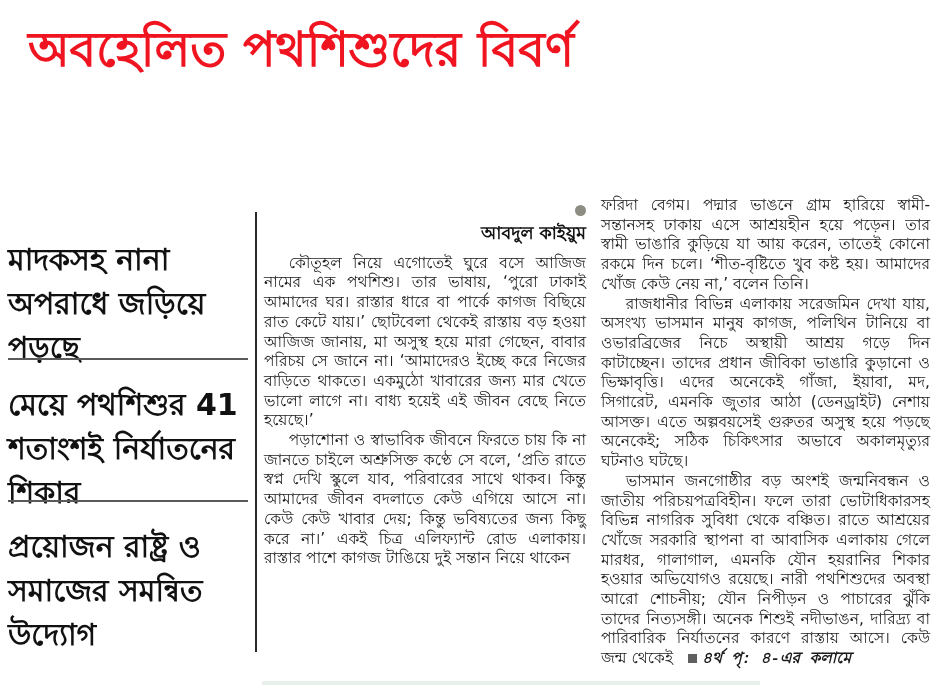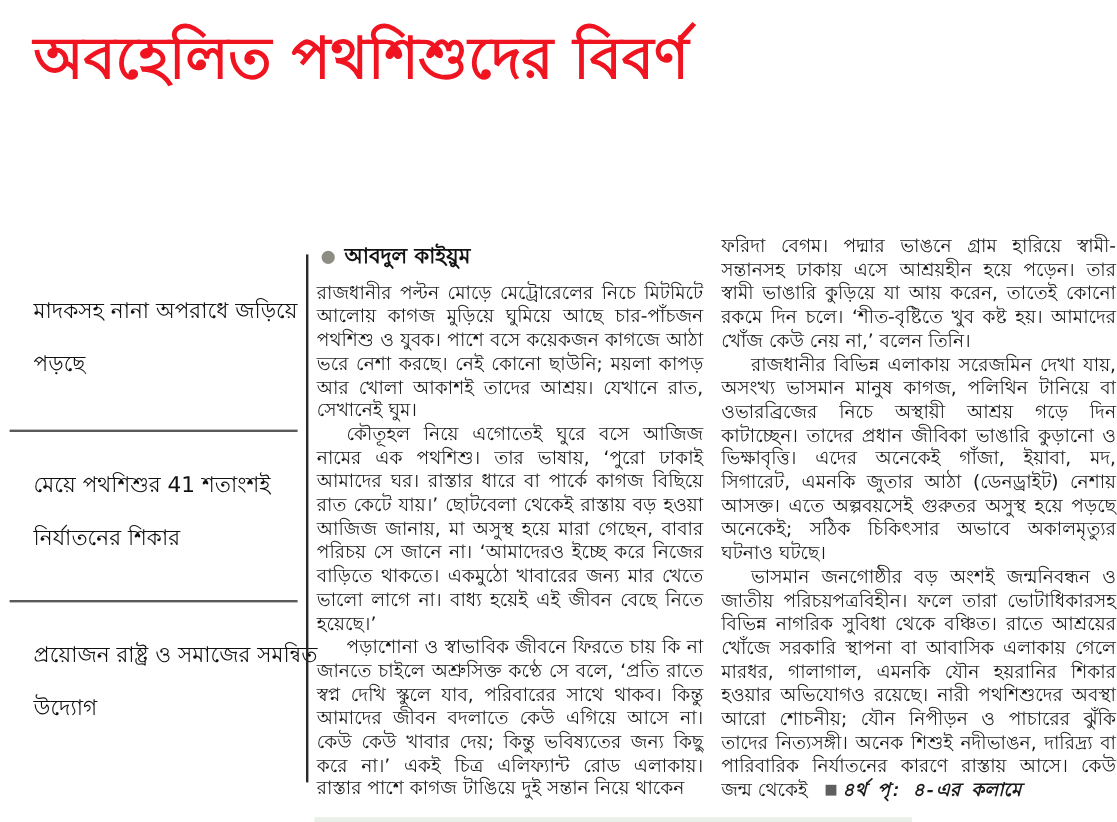--- a/index.html
+++ b/index.html
@@ -34,24 +34,23 @@
     position: absolute;
     left: 8px;
     top: 230px;
     width: 246px;
   }
   .sidebar-item {
     position: absolute;
     left: 0;
     width: 246px;
     color: #111111;
-    font-weight: normal;
-    font-size: 18px;
+    font-weight: bold;
+    font-size: 30px;
     line-height: 44px;
-    margin-left: 20px;
   }
   .sidebar-item.i0 { top: 8px; }
   .sidebar-item.i1 { top: 153px; }
   .sidebar-item.i2 { top: 295px; }
   .sidebar-rule {
     position: absolute;
     left: 0;
     width: 240px;
     height: 0;
     border-top: 2px solid #5a5a5a;
@@ -75,26 +74,27 @@
     color: #1b1b1b;
     font-size: 15.5px;
     line-height: 19.7px;
     text-align: justify;
   }
   .col1 { left: 264px; top: 203px; width: 322px; }
   .col2 { left: 601px; top: 196px; width: 329px; }
 
   .byline {
     display: flex;
-    align-items: center;
+    align-items: flex-end;
     gap: 8px;
     font-weight: bold;
     font-size: 17.5px;
     color: #121212;
     margin: 2px 0 10px 4px;
+    flex-direction: column;
   }
   .byline-bullet {
     width: 11px;
     height: 11px;
     border-radius: 50%;
     background: #8d8d84;
     display: inline-block;
     flex: 0 0 auto;
   }
 
@@ -142,21 +142,20 @@
   <div class="sidebar-item i2">প্রয়োজন রাষ্ট্র ও সমাজের সমন্বিত উদ্যোগ</div>
 </div>
 
 <div class="vrule"></div>
 
 <div class="col col1">
   <div class="byline">
     <span class="byline-bullet"></span>
     <span>আবদুল কাইয়ুম</span>
   </div>
-  <p class="para">রাজধানীর পল্টন মোড়ে মেট্রোরেলের নিচে মিটমিটে আলোয় কাগজ মুড়িয়ে ঘুমিয়ে আছে চার-পাঁচজন পথশিশু ও যুবক। পাশে বসে কয়েকজন কাগজে আঠা ভরে নেশা করছে। নেই কোনো ছাউনি; ময়লা কাপড় আর খোলা আকাশই তাদের আশ্রয়। যেখানে রাত, সেখানেই ঘুম।</p>
   <p class="para indent">কৌতূহল নিয়ে এগোতেই ঘুরে বসে আজিজ নামের এক পথশিশু। তার ভাষায়, ‘পুরো ঢাকাই আমাদের ঘর। রাস্তার ধারে বা পার্কে কাগজ বিছিয়ে রাত কেটে যায়।’ ছোটবেলা থেকেই রাস্তায় বড় হওয়া আজিজ জানায়, মা অসুস্থ হয়ে মারা গেছেন, বাবার পরিচয় সে জানে না। ‘আমাদেরও ইচ্ছে করে নিজের বাড়িতে থাকতে। একমুঠো খাবারের জন্য মার খেতে ভালো লাগে না। বাধ্য হয়েই এই জীবন বেছে নিতে হয়েছে।’</p>
   <p class="para indent">পড়াশোনা ও স্বাভাবিক জীবনে ফিরতে চায় কি না জানতে চাইলে অশ্রুসিক্ত কণ্ঠে সে বলে, ‘প্রতি রাতে স্বপ্ন দেখি স্কুলে যাব, পরিবারের সাথে থাকব। কিন্তু আমাদের জীবন বদলাতে কেউ এগিয়ে আসে না। কেউ কেউ খাবার দেয়; কিন্তু ভবিষ্যতের জন্য কিছু করে না।’ একই চিত্র এলিফ্যান্ট রোড এলাকায়। রাস্তার পাশে কাগজ টাঙিয়ে দুই সন্তান নিয়ে থাকেন</p>
 </div>
 
 <div class="col col2">
   <p class="para">ফরিদা বেগম। পদ্মার ভাঙনে গ্রাম হারিয়ে স্বামী-সন্তানসহ ঢাকায় এসে আশ্রয়হীন হয়ে পড়েন। তার স্বামী ভাঙারি কুড়িয়ে যা আয় করেন, তাতেই কোনো রকমে দিন চলে। ‘শীত-বৃষ্টিতে খুব কষ্ট হয়। আমাদের খোঁজ কেউ নেয় না,’ বলেন তিনি।</p>
   <p class="para indent">রাজধানীর বিভিন্ন এলাকায় সরেজমিন দেখা যায়, অসংখ্য ভাসমান মানুষ কাগজ, পলিথিন টানিয়ে বা ওভারব্রিজের নিচে অস্থায়ী আশ্রয় গড়ে দিন কাটাচ্ছেন। তাদের প্রধান জীবিকা ভাঙারি কুড়ানো ও ভিক্ষাবৃত্তি। এদের অনেকেই গাঁজা, ইয়াবা, মদ, সিগারেট, এমনকি জুতার আঠা (ডেনড্রাইট) নেশায় আসক্ত। এতে অল্পবয়সেই গুরুতর অসুস্থ হয়ে পড়ছে অনেকেই; সঠিক চিকিৎসার অভাবে অকালমৃত্যুর ঘটনাও ঘটছে।</p>
   <p class="para indent">
     <span>ভাসমান জনগোষ্ঠীর বড় অংশই জন্মনিবন্ধন ও জাতীয় পরিচয়পত্রবিহীন। ফলে তারা ভোটাধিকারসহ বিভিন্ন নাগরিক সুবিধা থেকে বঞ্চিত। রাতে আশ্রয়ের খোঁজে সরকারি স্থাপনা বা আবাসিক এলাকায় গেলে মারধর, গালাগাল, এমনকি যৌন হয়রানির শিকার হওয়ার অভিযোগও রয়েছে। নারী পথশিশুদের অবস্থা আরো শোচনীয়; যৌন নিপীড়ন ও পাচারের ঝুঁকি তাদের নিত্যসঙ্গী। অনেক শিশুই নদীভাঙন, দারিদ্র্য বা পারিবারিক নির্যাতনের কারণে রাস্তায় আসে। কেউ জন্ম থেকেই</span>
     <span class="jump"><span class="jump-square"></span><span>৪র্থ পৃ: ৪-এর কলামে</span></span>

